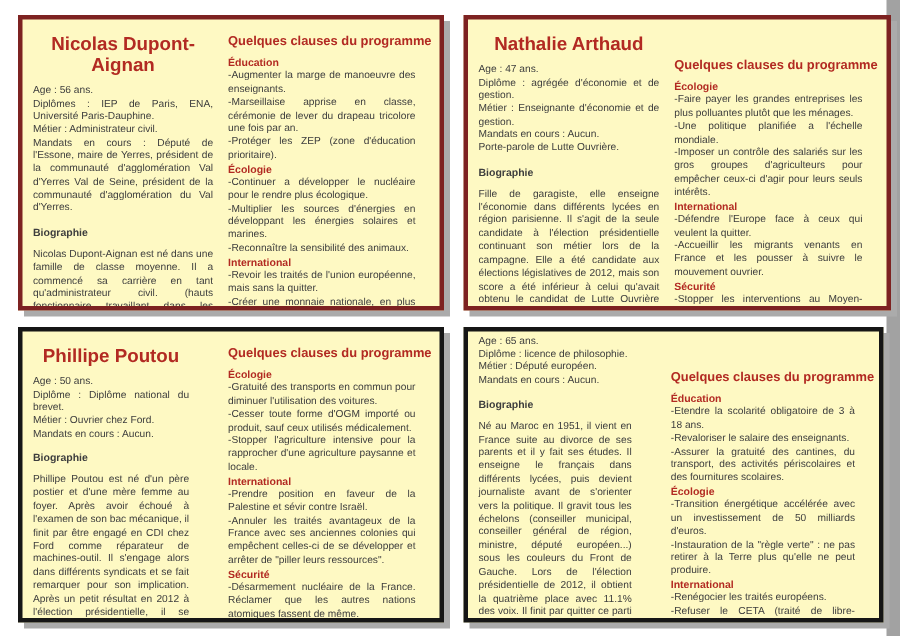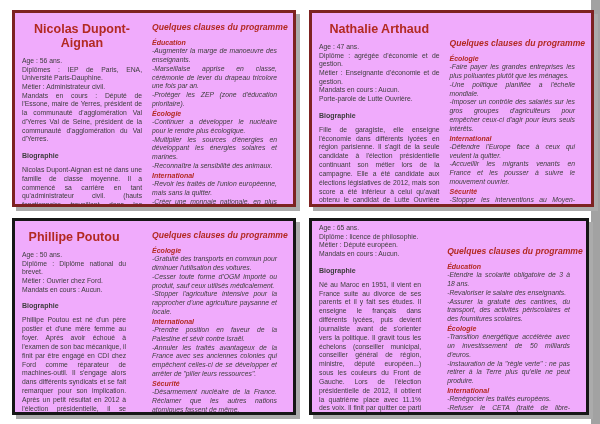--- a/index.html
+++ b/index.html
@@ -7,28 +7,28 @@
     width:600px;height:424px;position:relative;overflow:hidden;
     background:#ffffff;
     font-family:"Liberation Sans",sans-serif;
     color:var(--text-color,#3d3d3d);
   }
   .page-edge-shadow{
     position:absolute;right:0;top:0;width:9px;height:424px;
     background:var(--edge-shadow,#a2a2a2);
   }
   .card{
-    position:absolute;background:#f0abfc;display:flex;box-sizing:border-box;
+    position:absolute;background:#fef9c3;display:flex;box-sizing:border-box;
     box-shadow:4px 4px 0 var(--card-shadow,#ababab);
     overflow:hidden;
   }
   .card.maroon{border:3px solid var(--border-maroon,#7d2221);}
   .card.black{border:3px solid var(--border-black,#161616);gap:16px;}
   .col-left{width:47.5%;padding:3px 5px 3px 7px;box-sizing:border-box;}
-  .col-right{width:52.5%;padding:3px 16px 3px 5px;box-sizing:border-box;font-style:italic;}
+  .col-right{width:52.5%;padding:3px 16px 3px 5px;box-sizing:border-box;}
   .col-right.offset{padding-top:19px;}
   .card-title{
     color:var(--accent-red,#b22a22);font-weight:bold;font-size:12.5px;
     text-align:center;margin:6px 0 7px;
   }
   .info-line{font-size:6.8px;line-height:1.28;text-align:justify;}
   .bio-label{font-weight:bold;font-size:7px;margin:8px 0 7px;}
   .bio-text{font-size:6.8px;line-height:1.3;text-align:justify;}
   .prog-heading{
     color:var(--accent-red,#b22a22);font-weight:bold;font-size:8.6px;

